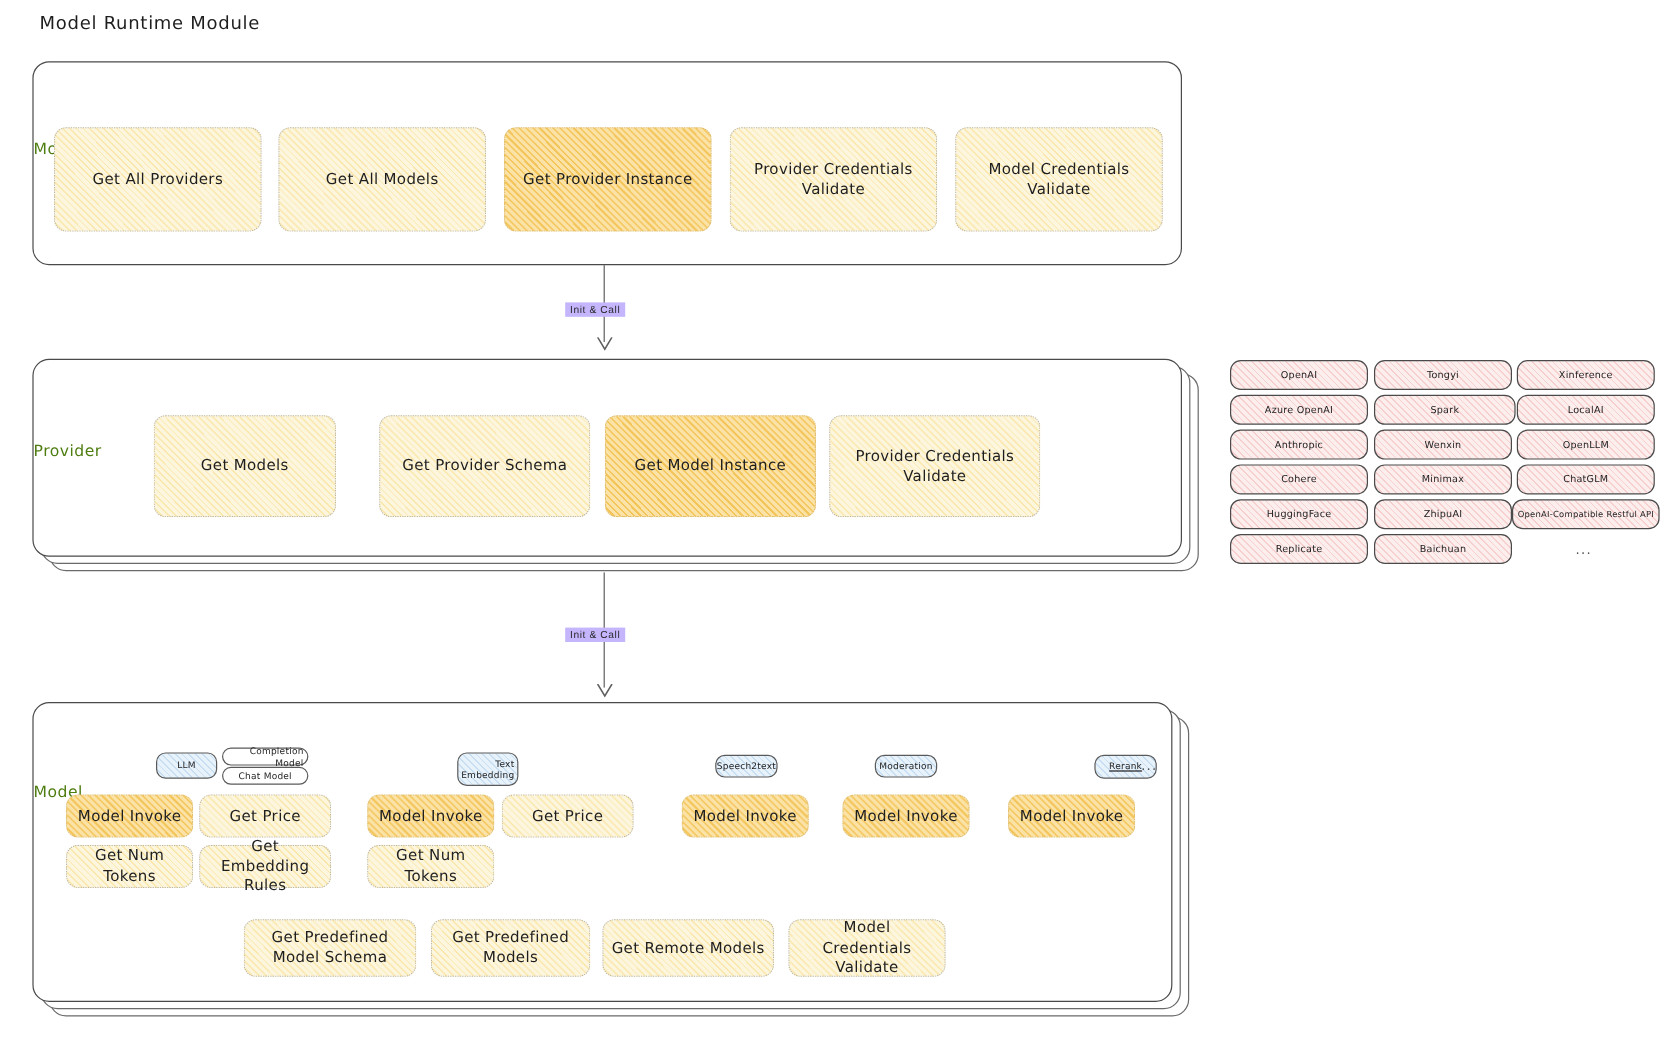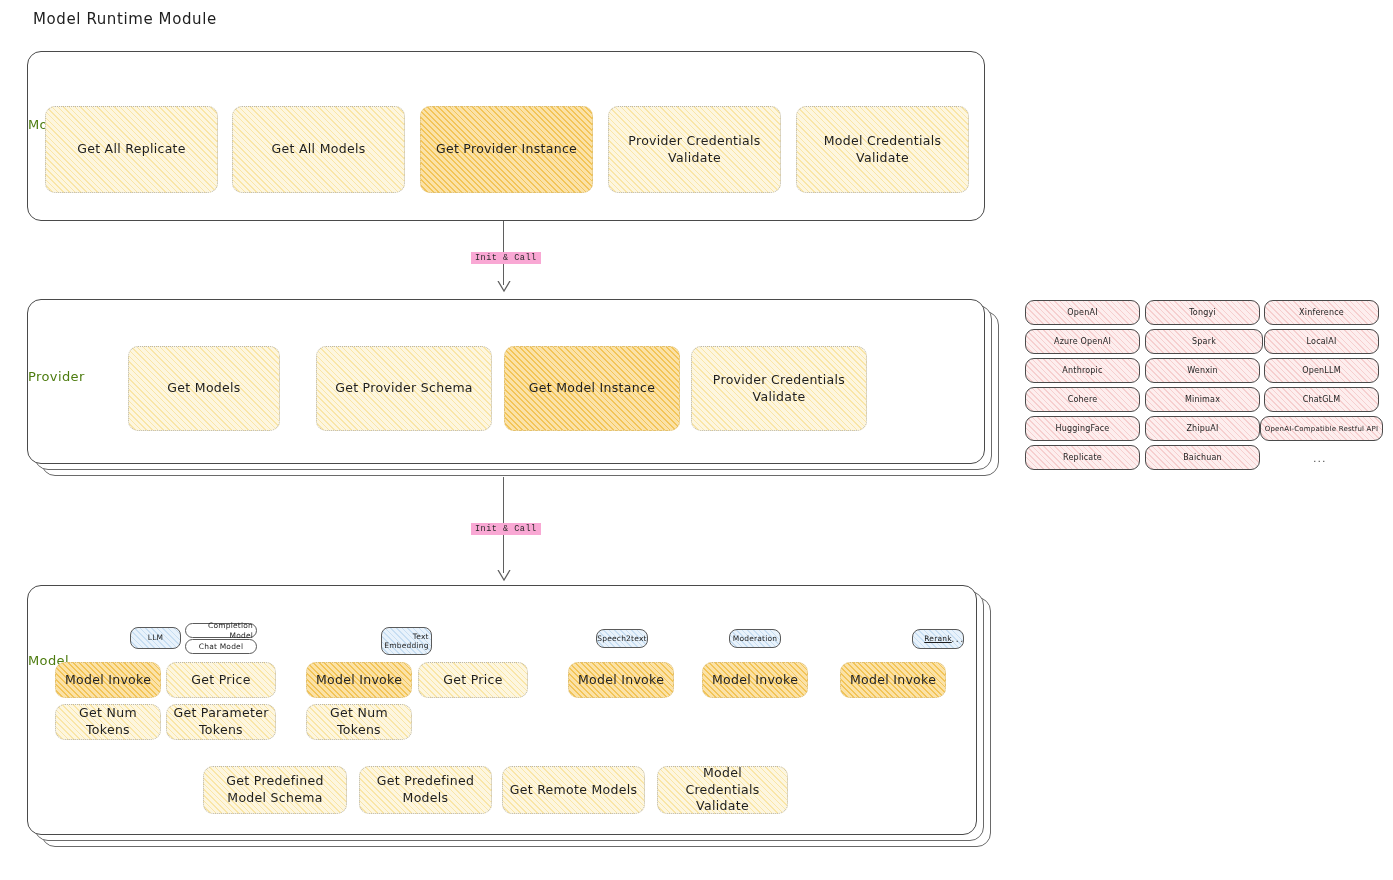--- a/index.html
+++ b/index.html
@@ -155,38 +155,38 @@
   
   .arrow-line {
     position: absolute;
     width: 0;
     border-left: 1.3px solid #5f5f5f;
   }
   .arrow-label {
     position: absolute;
     font-size: 8.5px;
     color: #2a2a2a;
-    font-family: Liberation Mono, monospace;
+    font-family: Liberation Sans, sans-serif;
     letter-spacing: 0.5px;
-    background: #f9a8d4;
+    background: #c4b5fd;
     padding: 1px 4px;
     white-space: nowrap;
   }
   .arrow-head { position: absolute; }
 </style>
 </head>
 <body>
 
 <div class="page-title">Model Runtime Module</div>
 
 <div class="card" style="left:27px; top:51px; width:958px; height:170px; z-index:2;">
   <div class="card-title" style="top:18px;">Model Provider Factory</div>
 </div>
 
-<div class="chip" style="left:45px; top:106px; width:173px; height:87px; z-index:3;">Get All Replicate</div>
+<div class="chip" style="left:45px; top:106px; width:173px; height:87px; z-index:3;">Get All Providers</div>
 <div class="chip" style="left:232px; top:106px; width:173px; height:87px; z-index:3;">Get All Models</div>
 <div class="chip hl" style="left:420px; top:106px; width:173px; height:87px; z-index:3;">Get Provider Instance</div>
 <div class="chip" style="left:608px; top:106px; width:173px; height:87px; z-index:3;">Provider Credentials Validate</div>
 <div class="chip" style="left:796px; top:106px; width:173px; height:87px; z-index:3;">Model Credentials Validate</div>
 
 <div class="arrow-line" style="left:503px; top:221px; height:64px; z-index:1;"></div>
 <svg class="arrow-head" width="14" height="12" style="left:497px; top:281px; z-index:1;">
   <path d="M1 0 L7 10 L13 0" fill="none" stroke="#5f5f5f" stroke-width="1.3"></path>
 </svg>
 <div class="arrow-label" style="left:471px; top:252px; z-index:2;">Init &amp; Call</div>
@@ -235,21 +235,21 @@
   <div class="card-title" style="top:20px;">Model</div>
 </div>
 
 <div class="badge" style="left:130px; top:627px; width:51px; height:22px; z-index:3;">LLM</div>
 <div class="badge plain" style="left:185px; top:623px; width:72px; height:15px; z-index:3;">Completion Model</div>
 <div class="badge plain" style="left:185px; top:639px; width:72px; height:15px; z-index:3;">Chat Model</div>
 
 <div class="chip hl" style="left:55px; top:662px; width:106px; height:36px; z-index:3;">Model Invoke</div>
 <div class="chip" style="left:166px; top:662px; width:110px; height:36px; z-index:3;">Get Price</div>
 <div class="chip" style="left:55px; top:704px; width:106px; height:36px; z-index:3;">Get Num Tokens</div>
-<div class="chip" style="left:166px; top:704px; width:110px; height:36px; z-index:3;">Get Parameter Tokens</div>
+<div class="chip" style="left:166px; top:704px; width:110px; height:36px; z-index:3;">Get Embedding Rules</div>
 
 <div class="badge" style="left:381px; top:627px; width:51px; height:28px; z-index:3;">Text
 Embedding</div>
 
 <div class="chip hl" style="left:306px; top:662px; width:106px; height:36px; z-index:3;">Model Invoke</div>
 <div class="chip" style="left:418px; top:662px; width:110px; height:36px; z-index:3;">Get Price</div>
 <div class="chip" style="left:306px; top:704px; width:106px; height:36px; z-index:3;">Get Num Tokens</div>
 
 <div class="badge" style="left:596px; top:629px; width:52px; height:19px; z-index:3;">Speech2text</div>
 <div class="chip hl" style="left:568px; top:662px; width:106px; height:36px; z-index:3;">Model Invoke</div>

